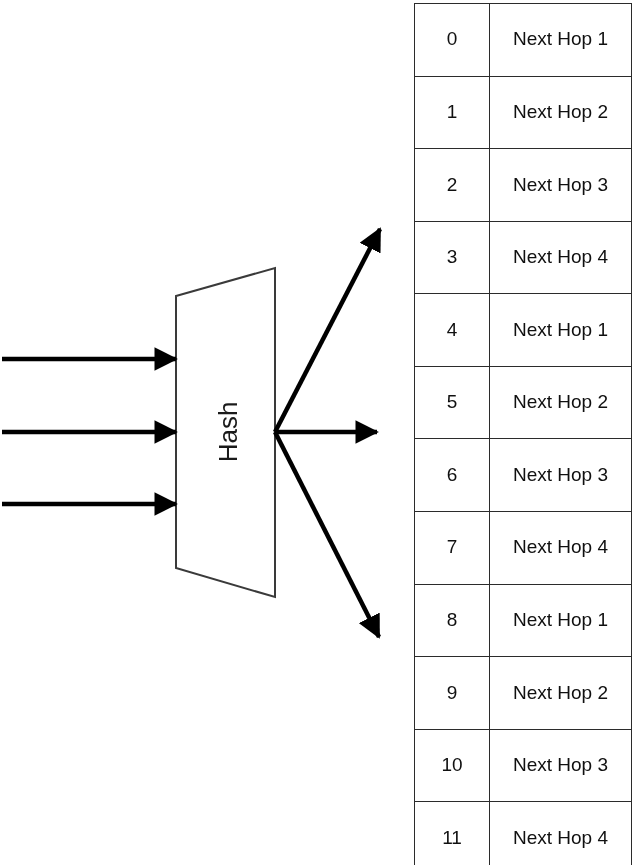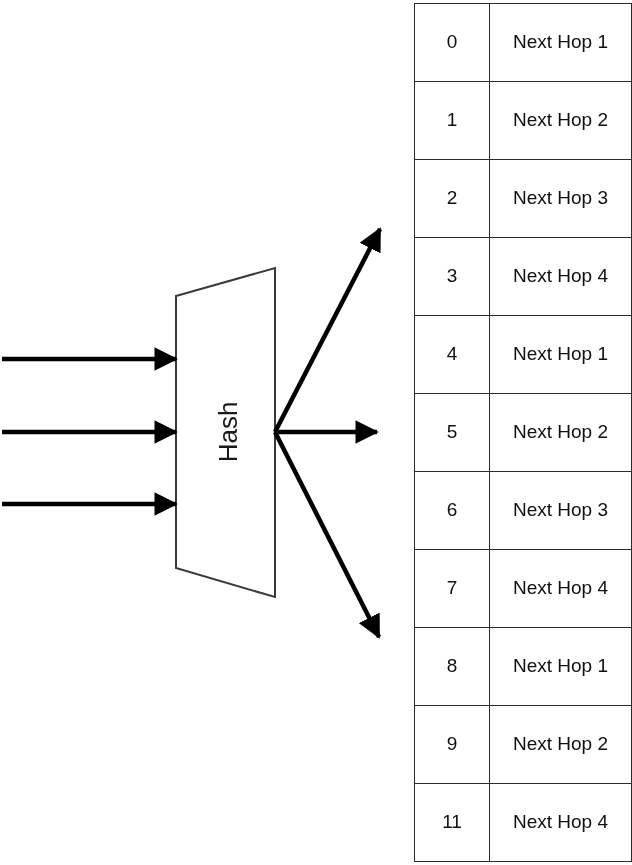--- a/index.html
+++ b/index.html
@@ -122,19 +122,23 @@
       </tr>
       <tr>
         <td class="idx-cell">8</td>
         <td class="hop-cell">Next Hop 1</td>
       </tr>
       <tr>
         <td class="idx-cell">9</td>
         <td class="hop-cell">Next Hop 2</td>
       </tr>
       <tr>
+        <td class="idx-cell">10</td>
+        <td class="hop-cell">Next Hop 3</td>
+      </tr>
+      <tr>
         <td class="idx-cell">11</td>
         <td class="hop-cell">Next Hop 4</td>
       </tr>
     </tbody>
   </table>
 
 </div>
 
 </body></html>

